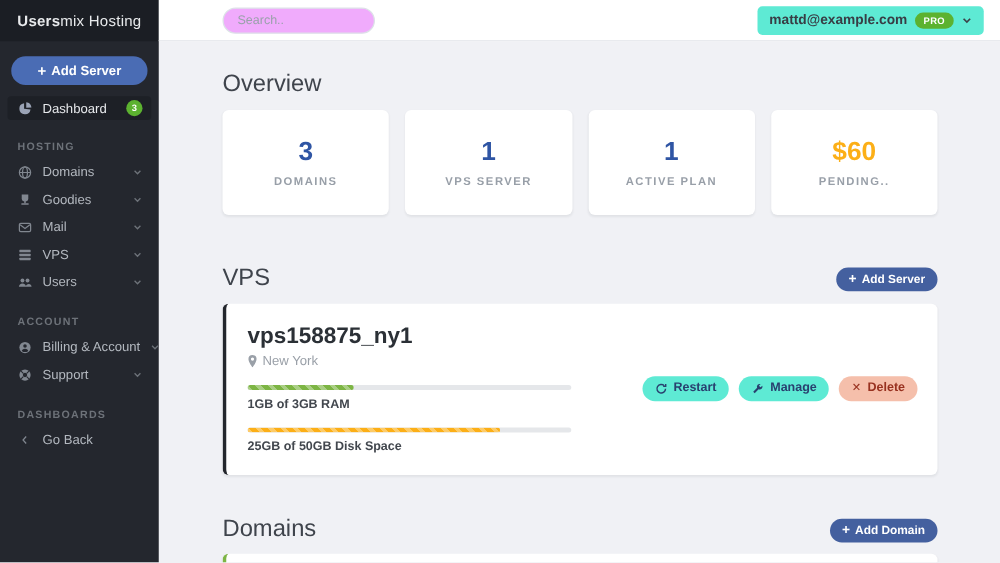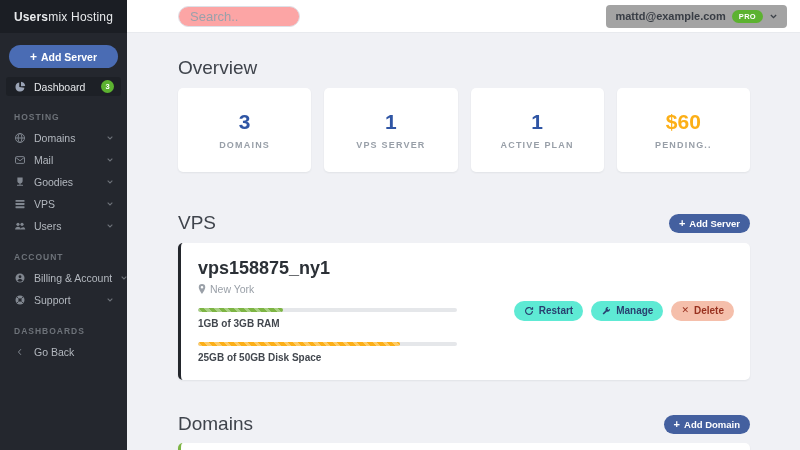--- a/index.html
+++ b/index.html
@@ -18,23 +18,23 @@
   .nav-item.active .nicon { color:#9aa3b5; }
   .nav-item .nlabel { flex:1; white-space:nowrap; }
   .nav-item .chev { color:#6d7279; display:flex; flex:none; }
   .badge { background:#5cb230; color:#fff; font-size:7.5px; font-weight:bold; width:13px; height:13px; border-radius:50%; display:flex; align-items:center; justify-content:center; flex:none; }
   .nav-section { margin:15px 0 5px 14px; font-size:8.5px; font-weight:bold; letter-spacing:1px; color:#6d7279; }
   svg { display:block; }
 
   
   .main { flex:1; display:flex; flex-direction:column; height:450px; }
   .topbar { height:33px; background:#fff; border-bottom:1px solid #e8eaee; display:flex; align-items:center; justify-content:space-between; padding:0 13px 0 51px; }
-  .search { width:122px; height:21px; border:1px solid #dde1e8; border-radius:11px; padding:0 11px; font-size:13px; color:#5a616b; outline:none; font-family:inherit; background:#fca5a5; }
+  .search { width:122px; height:21px; border:1px solid #dde1e8; border-radius:11px; padding:0 11px; font-size:10px; color:#5a616b; outline:none; font-family:inherit; background:#f0abfc; }
   .search::placeholder { color:#9aa1ab; }
-  .user-chip { background:#a3a3a3; border-radius:4px; height:23px; display:flex; align-items:center; gap:6px; padding:0 9px; cursor:pointer; }
+  .user-chip { background:#5eead4; border-radius:4px; height:23px; display:flex; align-items:center; gap:6px; padding:0 9px; cursor:pointer; }
   .user-chip .email { font-size:11px; font-weight:bold; color:#383d45; }
   .pro { background:#5cb230; color:#fff; font-size:7.5px; font-weight:bold; padding:2px 7px; border-radius:8px; letter-spacing:.3px; }
   .chev-dark { color:#3c4148; display:flex; }
 
   .content { flex:1; padding:0 50px 0 51px; overflow:hidden; }
   .h-section { font-size:19px; color:#3f444c; font-weight:400; }
   .overview-title { margin-top:24px; }
 
   
   .stats { display:flex; gap:13px; margin-top:9px; }
@@ -107,42 +107,42 @@
     <span class="nlabel">Domains</span>
     <span class="chev">
       <svg width="8" height="8" viewBox="0 0 12 12" fill="none" stroke="currentColor" stroke-width="1.6">
           <polyline points="2.5,4 6,7.5 9.5,4"></polyline>
         </svg>
     </span>
   </div>
 
   <div class="nav-item">
     <span class="nicon">
-      <svg width="12" height="12" viewBox="0 0 16 16" fill="none" stroke="currentColor" stroke-width="1.3">
-          <rect x="2" y="3.5" width="12" height="9" rx="1.5"></rect>
-          <polyline points="2.8,5 8,9 13.2,5"></polyline>
-        </svg>
-    </span>
-    <span class="nlabel">Mail</span>
-    <span class="chev">
-      <svg width="8" height="8" viewBox="0 0 12 12" fill="none" stroke="currentColor" stroke-width="1.6">
-          <polyline points="2.5,4 6,7.5 9.5,4"></polyline>
-        </svg>
-    </span>
-  </div>
-
-  <div class="nav-item">
-    <span class="nicon">
       <svg width="12" height="12" viewBox="0 0 16 16" fill="currentColor">
           <path d="M4.5 2h7v4.2a3.5 3.5 0 0 1-7 0z"></path>
           <rect x="7.2" y="9" width="1.6" height="2.5"></rect>
           <rect x="4" y="11.5" width="8" height="1.6" rx=".5"></rect>
         </svg>
     </span>
     <span class="nlabel">Goodies</span>
+    <span class="chev">
+      <svg width="8" height="8" viewBox="0 0 12 12" fill="none" stroke="currentColor" stroke-width="1.6">
+          <polyline points="2.5,4 6,7.5 9.5,4"></polyline>
+        </svg>
+    </span>
+  </div>
+
+  <div class="nav-item">
+    <span class="nicon">
+      <svg width="12" height="12" viewBox="0 0 16 16" fill="none" stroke="currentColor" stroke-width="1.3">
+          <rect x="2" y="3.5" width="12" height="9" rx="1.5"></rect>
+          <polyline points="2.8,5 8,9 13.2,5"></polyline>
+        </svg>
+    </span>
+    <span class="nlabel">Mail</span>
     <span class="chev">
       <svg width="8" height="8" viewBox="0 0 12 12" fill="none" stroke="currentColor" stroke-width="1.6">
           <polyline points="2.5,4 6,7.5 9.5,4"></polyline>
         </svg>
     </span>
   </div>
 
   <div class="nav-item">
     <span class="nicon">
       <svg width="12" height="12" viewBox="0 0 16 16" fill="currentColor">

